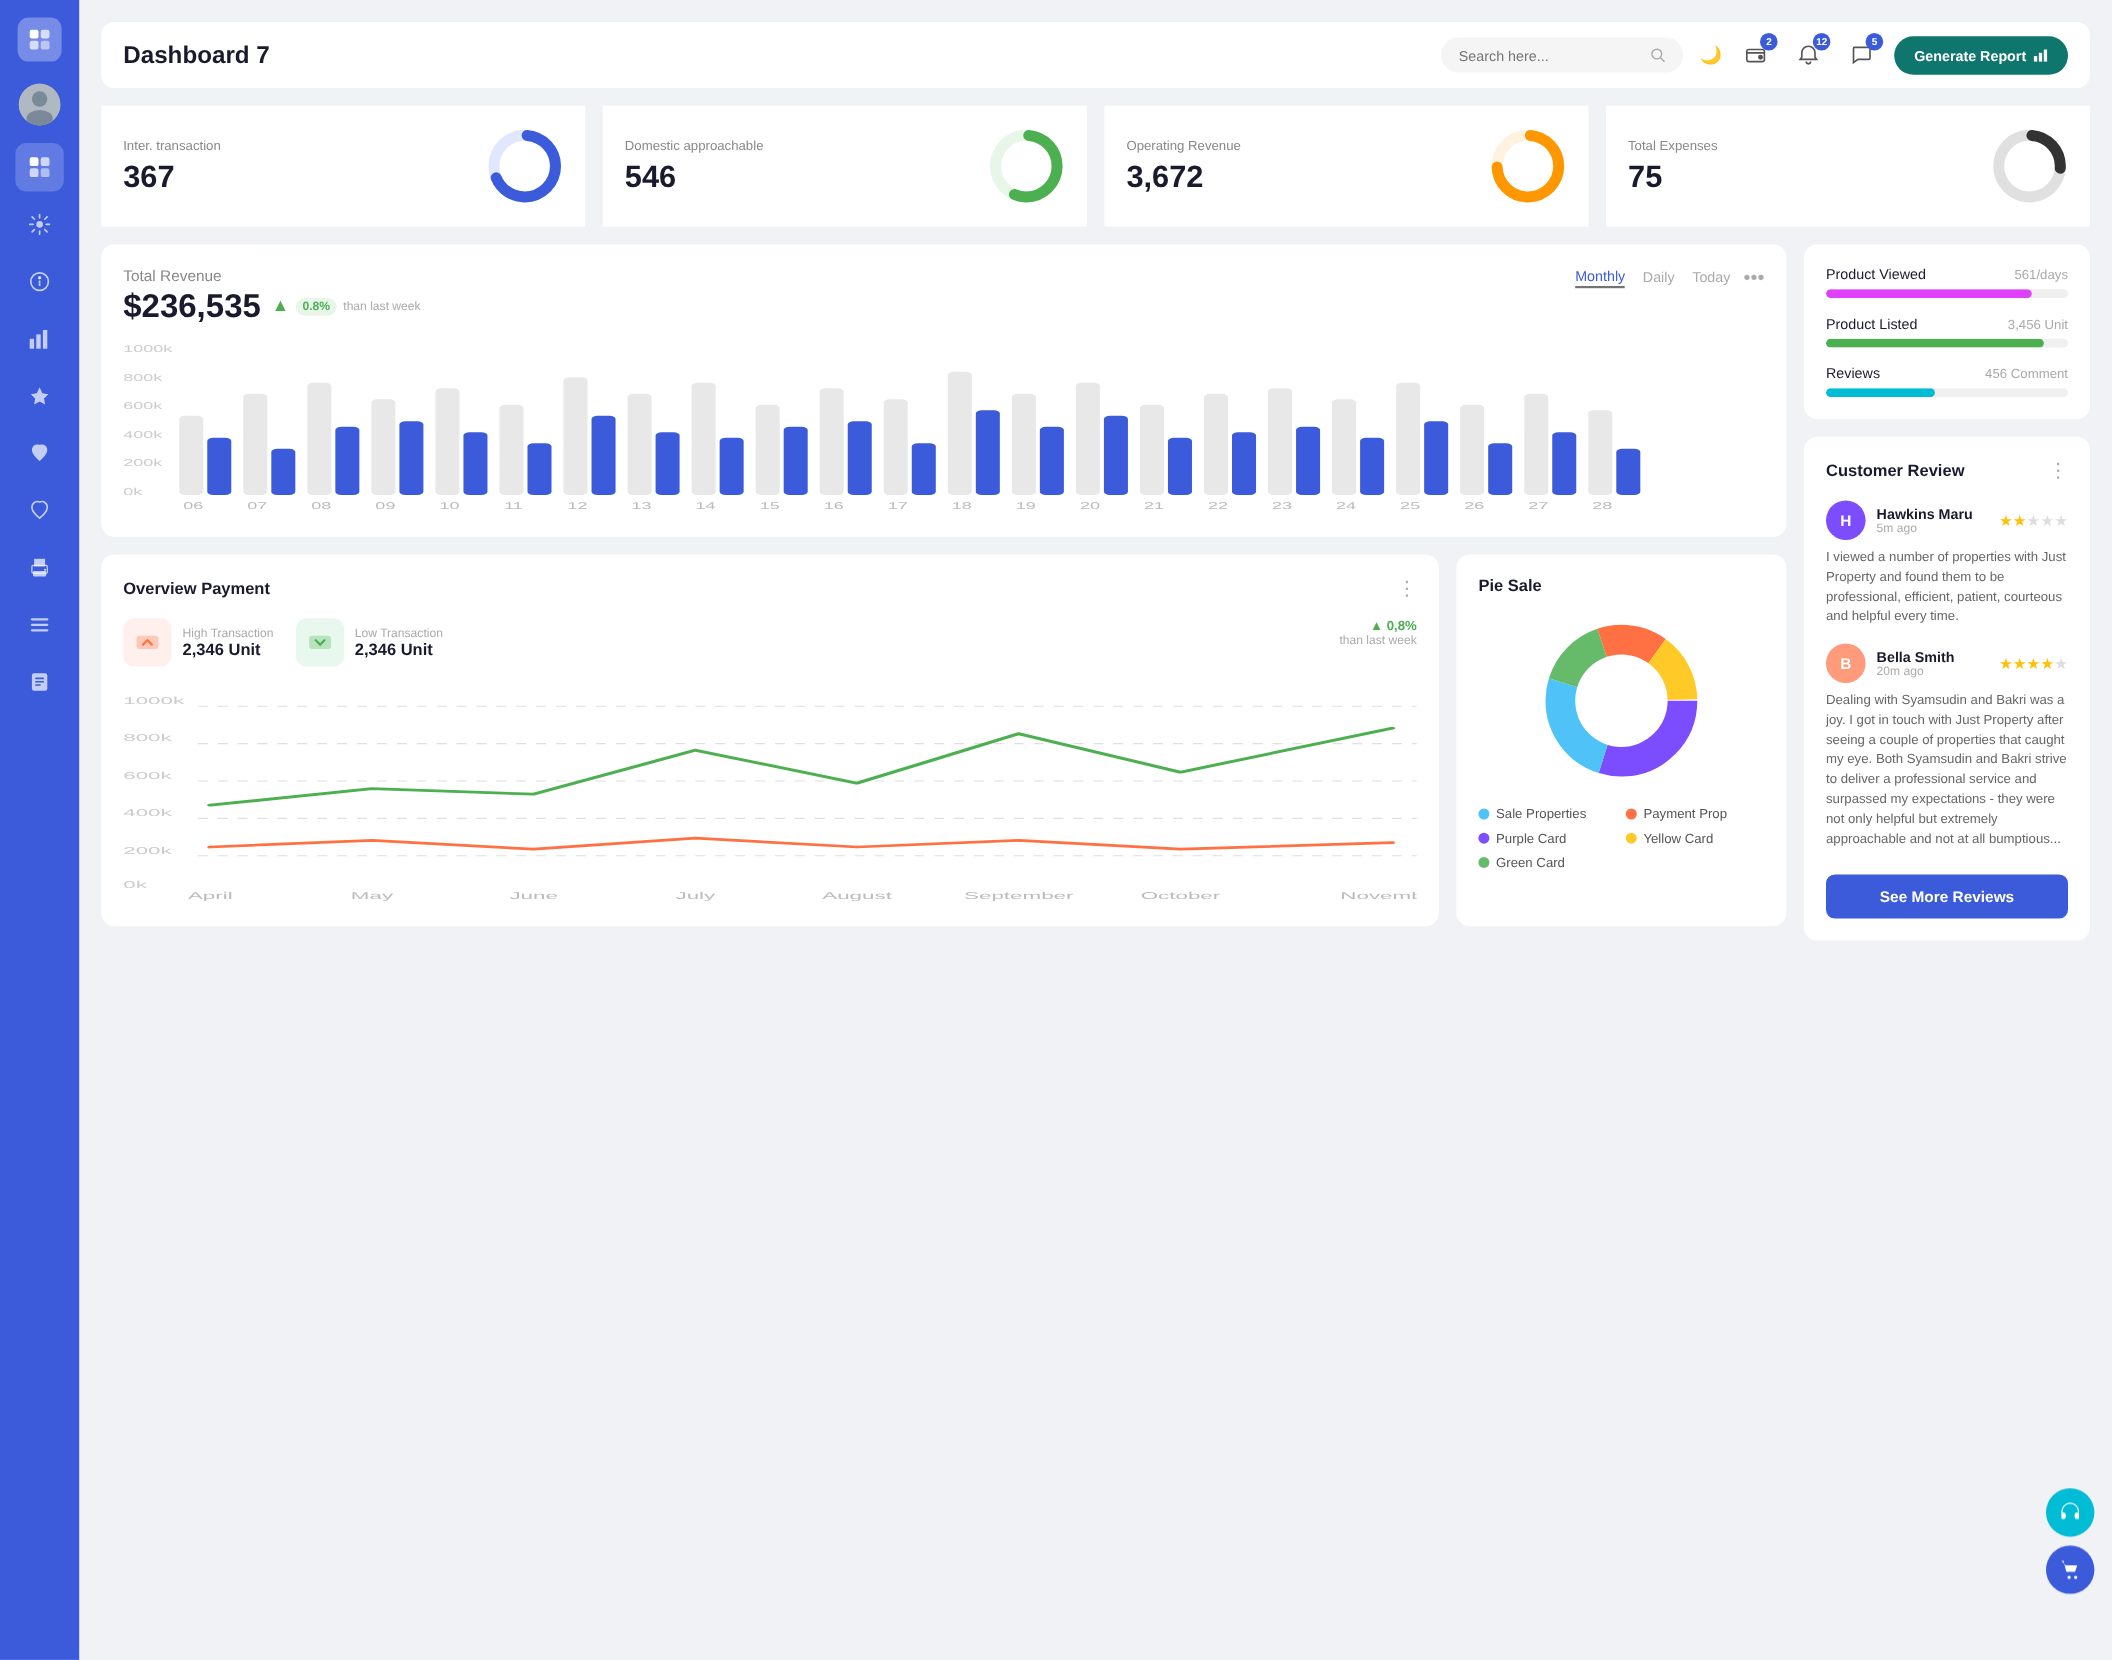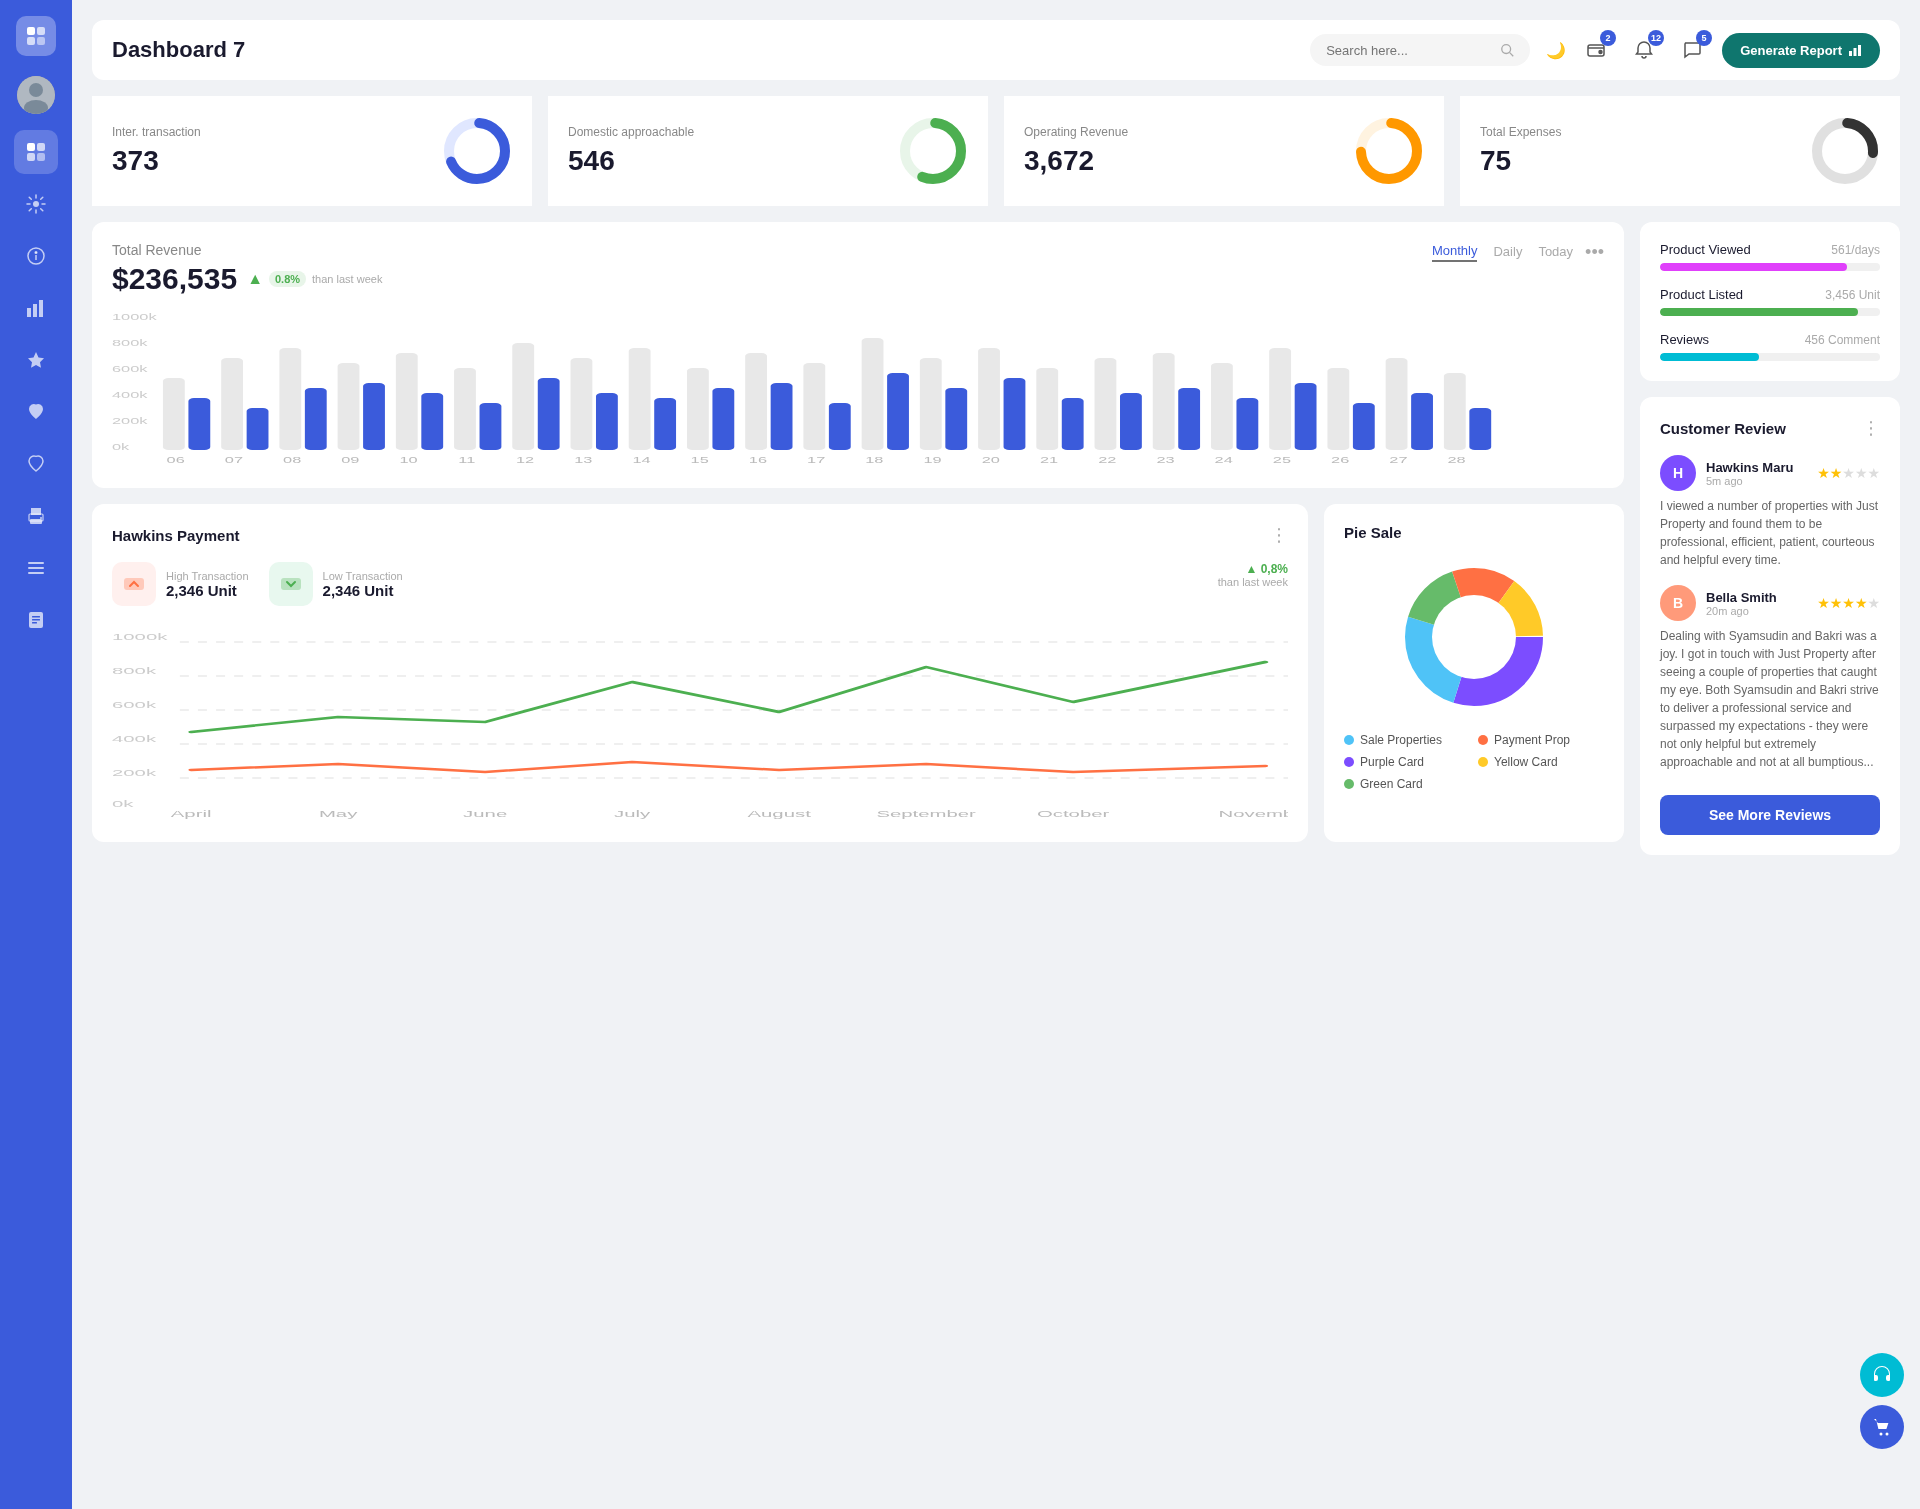--- a/index.html
+++ b/index.html
@@ -472,21 +472,21 @@
         </svg>
       </button>
     </div>
   </div>
 
   <div class="stat-cards">
 
     <div class="stat-card">
       <div class="stat-card-info">
         <div class="stat-card-label">Inter. transaction</div>
-        <div class="stat-card-value">373</div>
+        <div class="stat-card-value">367</div>
       </div>
       <div class="donut-container">
         <svg class="donut-svg" viewBox="0 0 70 70">
           <circle cx="35" cy="35" r="28" fill="none" stroke="#e0e7ff" stroke-width="10"></circle>
           <circle cx="35" cy="35" r="28" fill="none" stroke="#3b5bdb" stroke-width="10" stroke-dasharray="119 57" stroke-dashoffset="42" stroke-linecap="round"></circle>
         </svg>
       </div>
     </div>
 
     <div class="stat-card">
@@ -663,21 +663,21 @@
               <text x="711" y="155" font-size="9" fill="#bbb" text-anchor="middle">28</text>
             </g>
           </svg>
         </div>
       </div>
 
       <div style="display:grid;grid-template-columns:1fr 300px;gap:16px;">
 
         <div class="overview-card">
           <div class="overview-header">
-            <div class="overview-title">Hawkins Payment</div>
+            <div class="overview-title">Overview Payment</div>
             <span class="more-dots">⋮</span>
           </div>
           <div class="overview-stats">
             <div class="stat-item">
               <div class="stat-icon red">
                 <svg width="24" height="24" viewBox="0 0 24 24" fill="none">
                   <rect x="2" y="6" width="20" height="12" rx="3" fill="#ff7043" opacity="0.3"></rect>
                   <path d="M8 14l4-4 4 4" stroke="#ff7043" stroke-width="2" stroke-linecap="round"></path>
                 </svg>
               </div>

